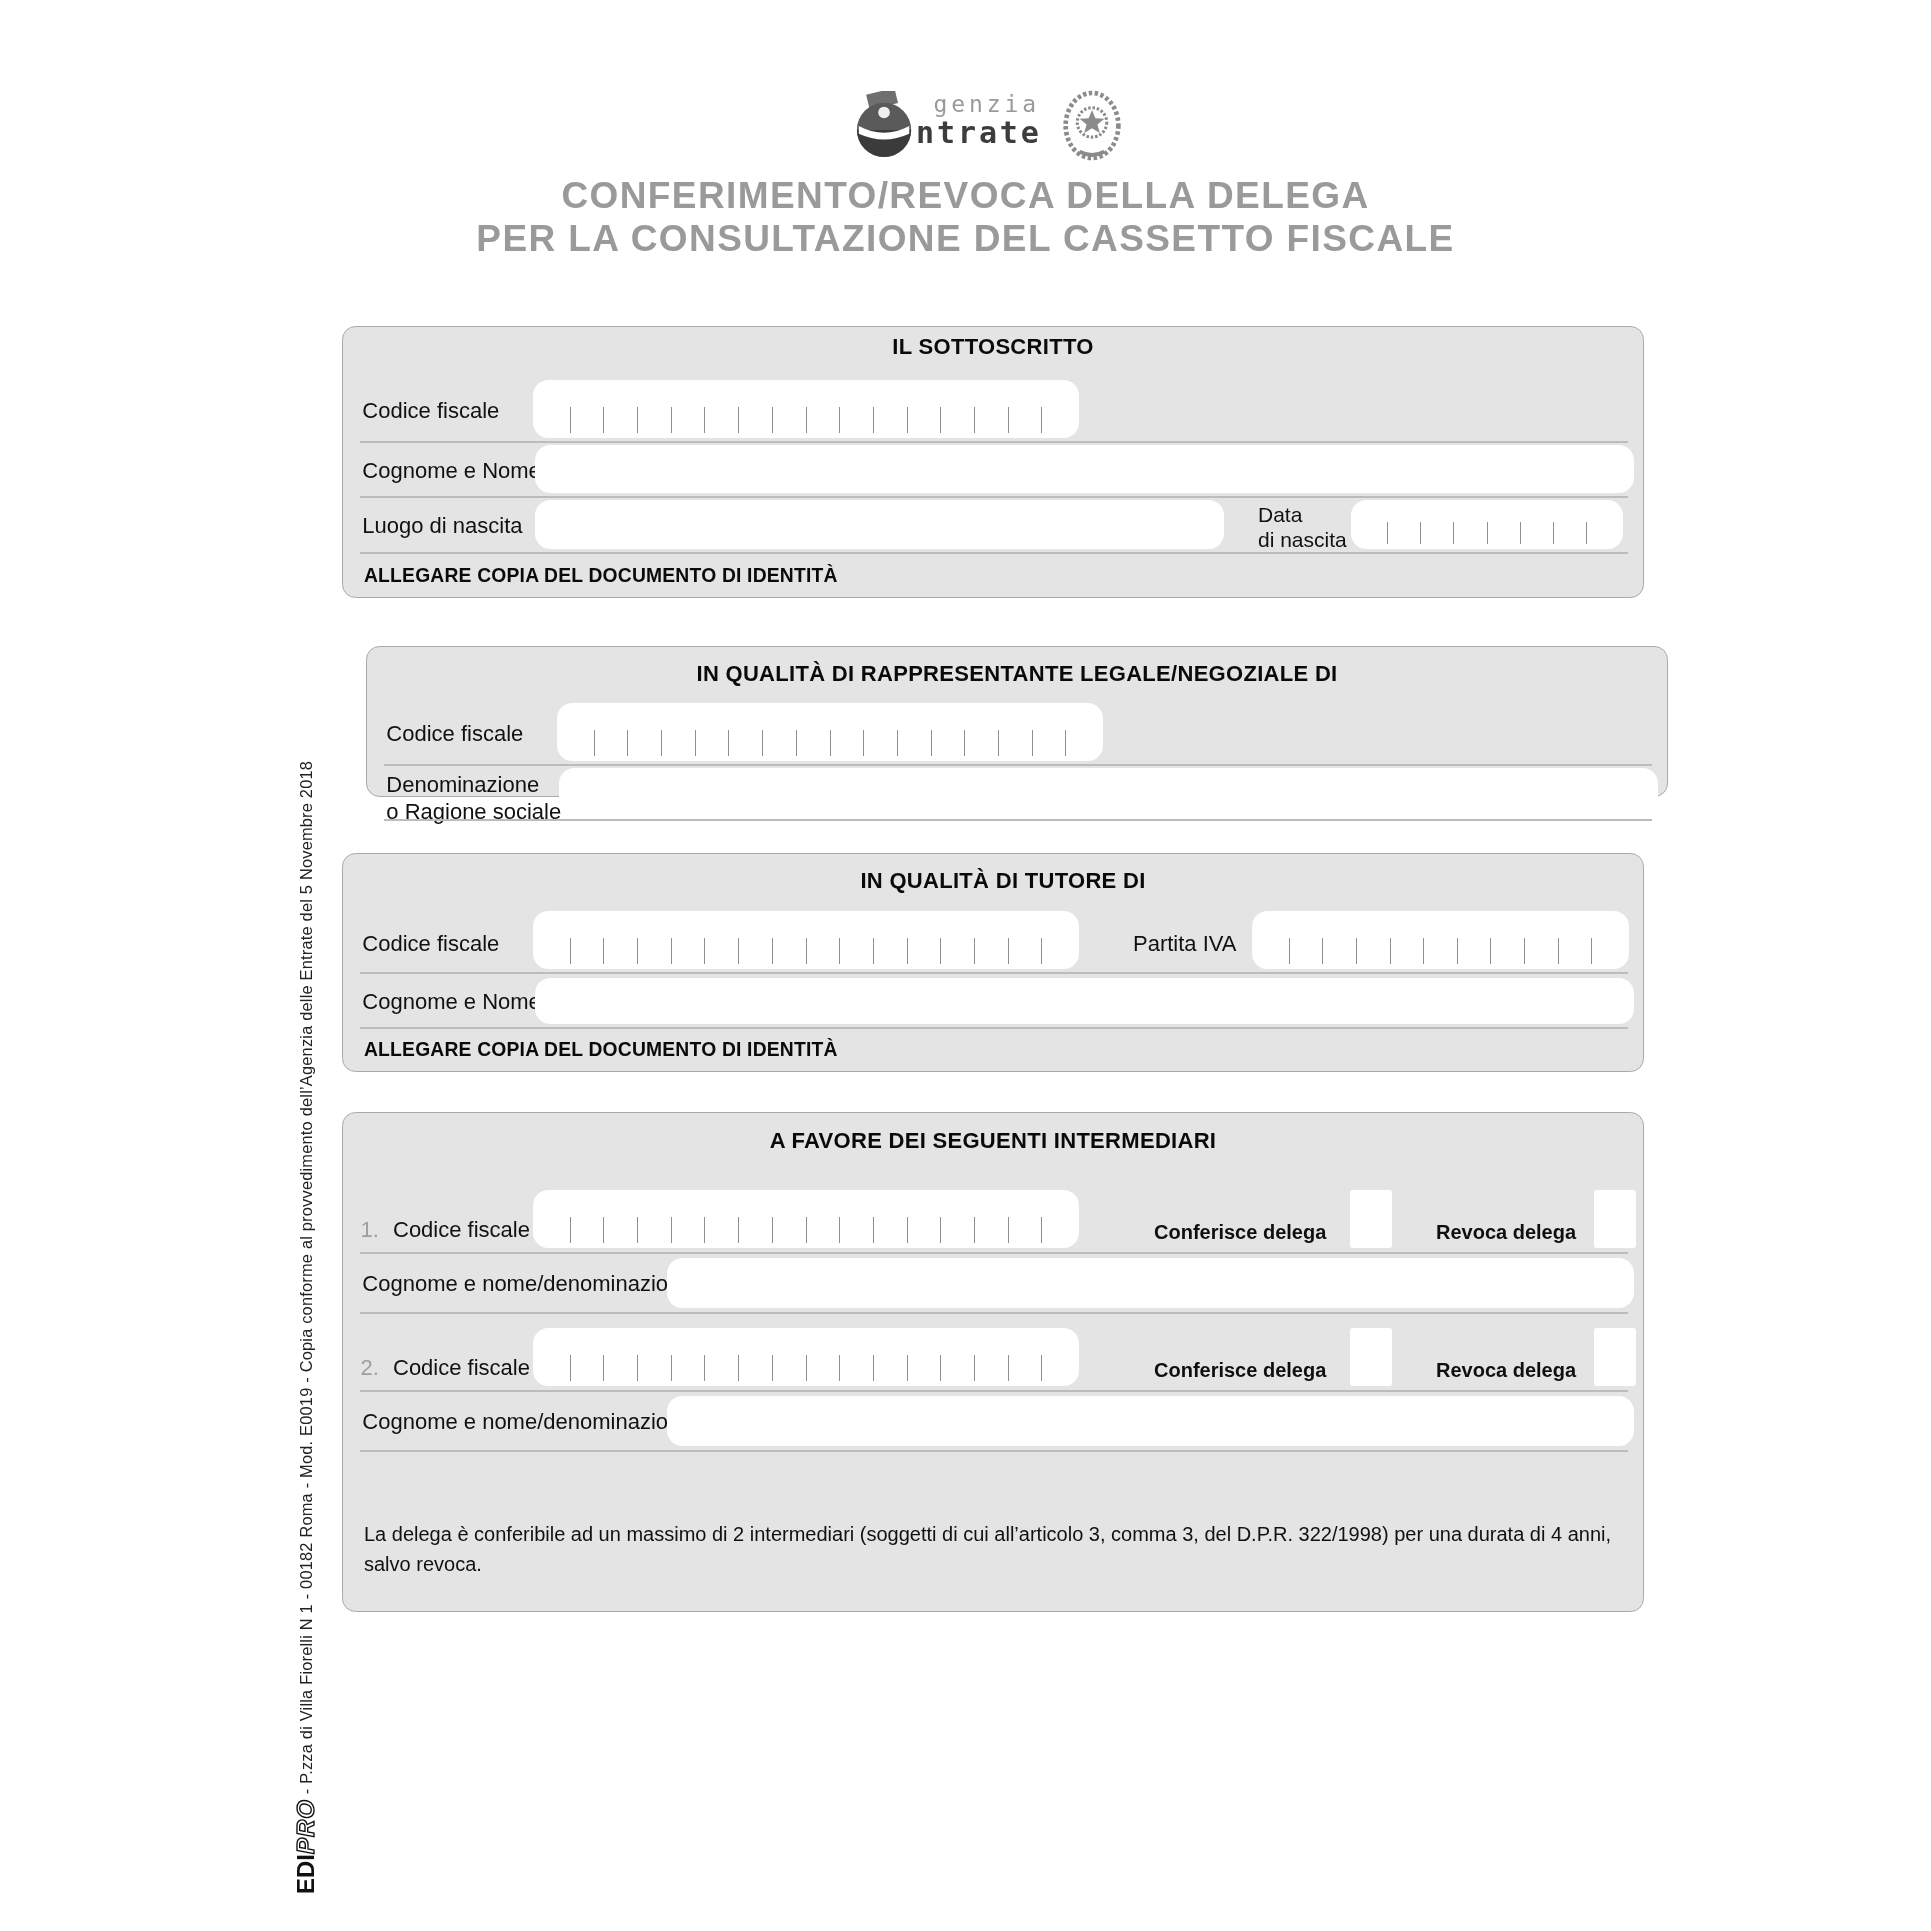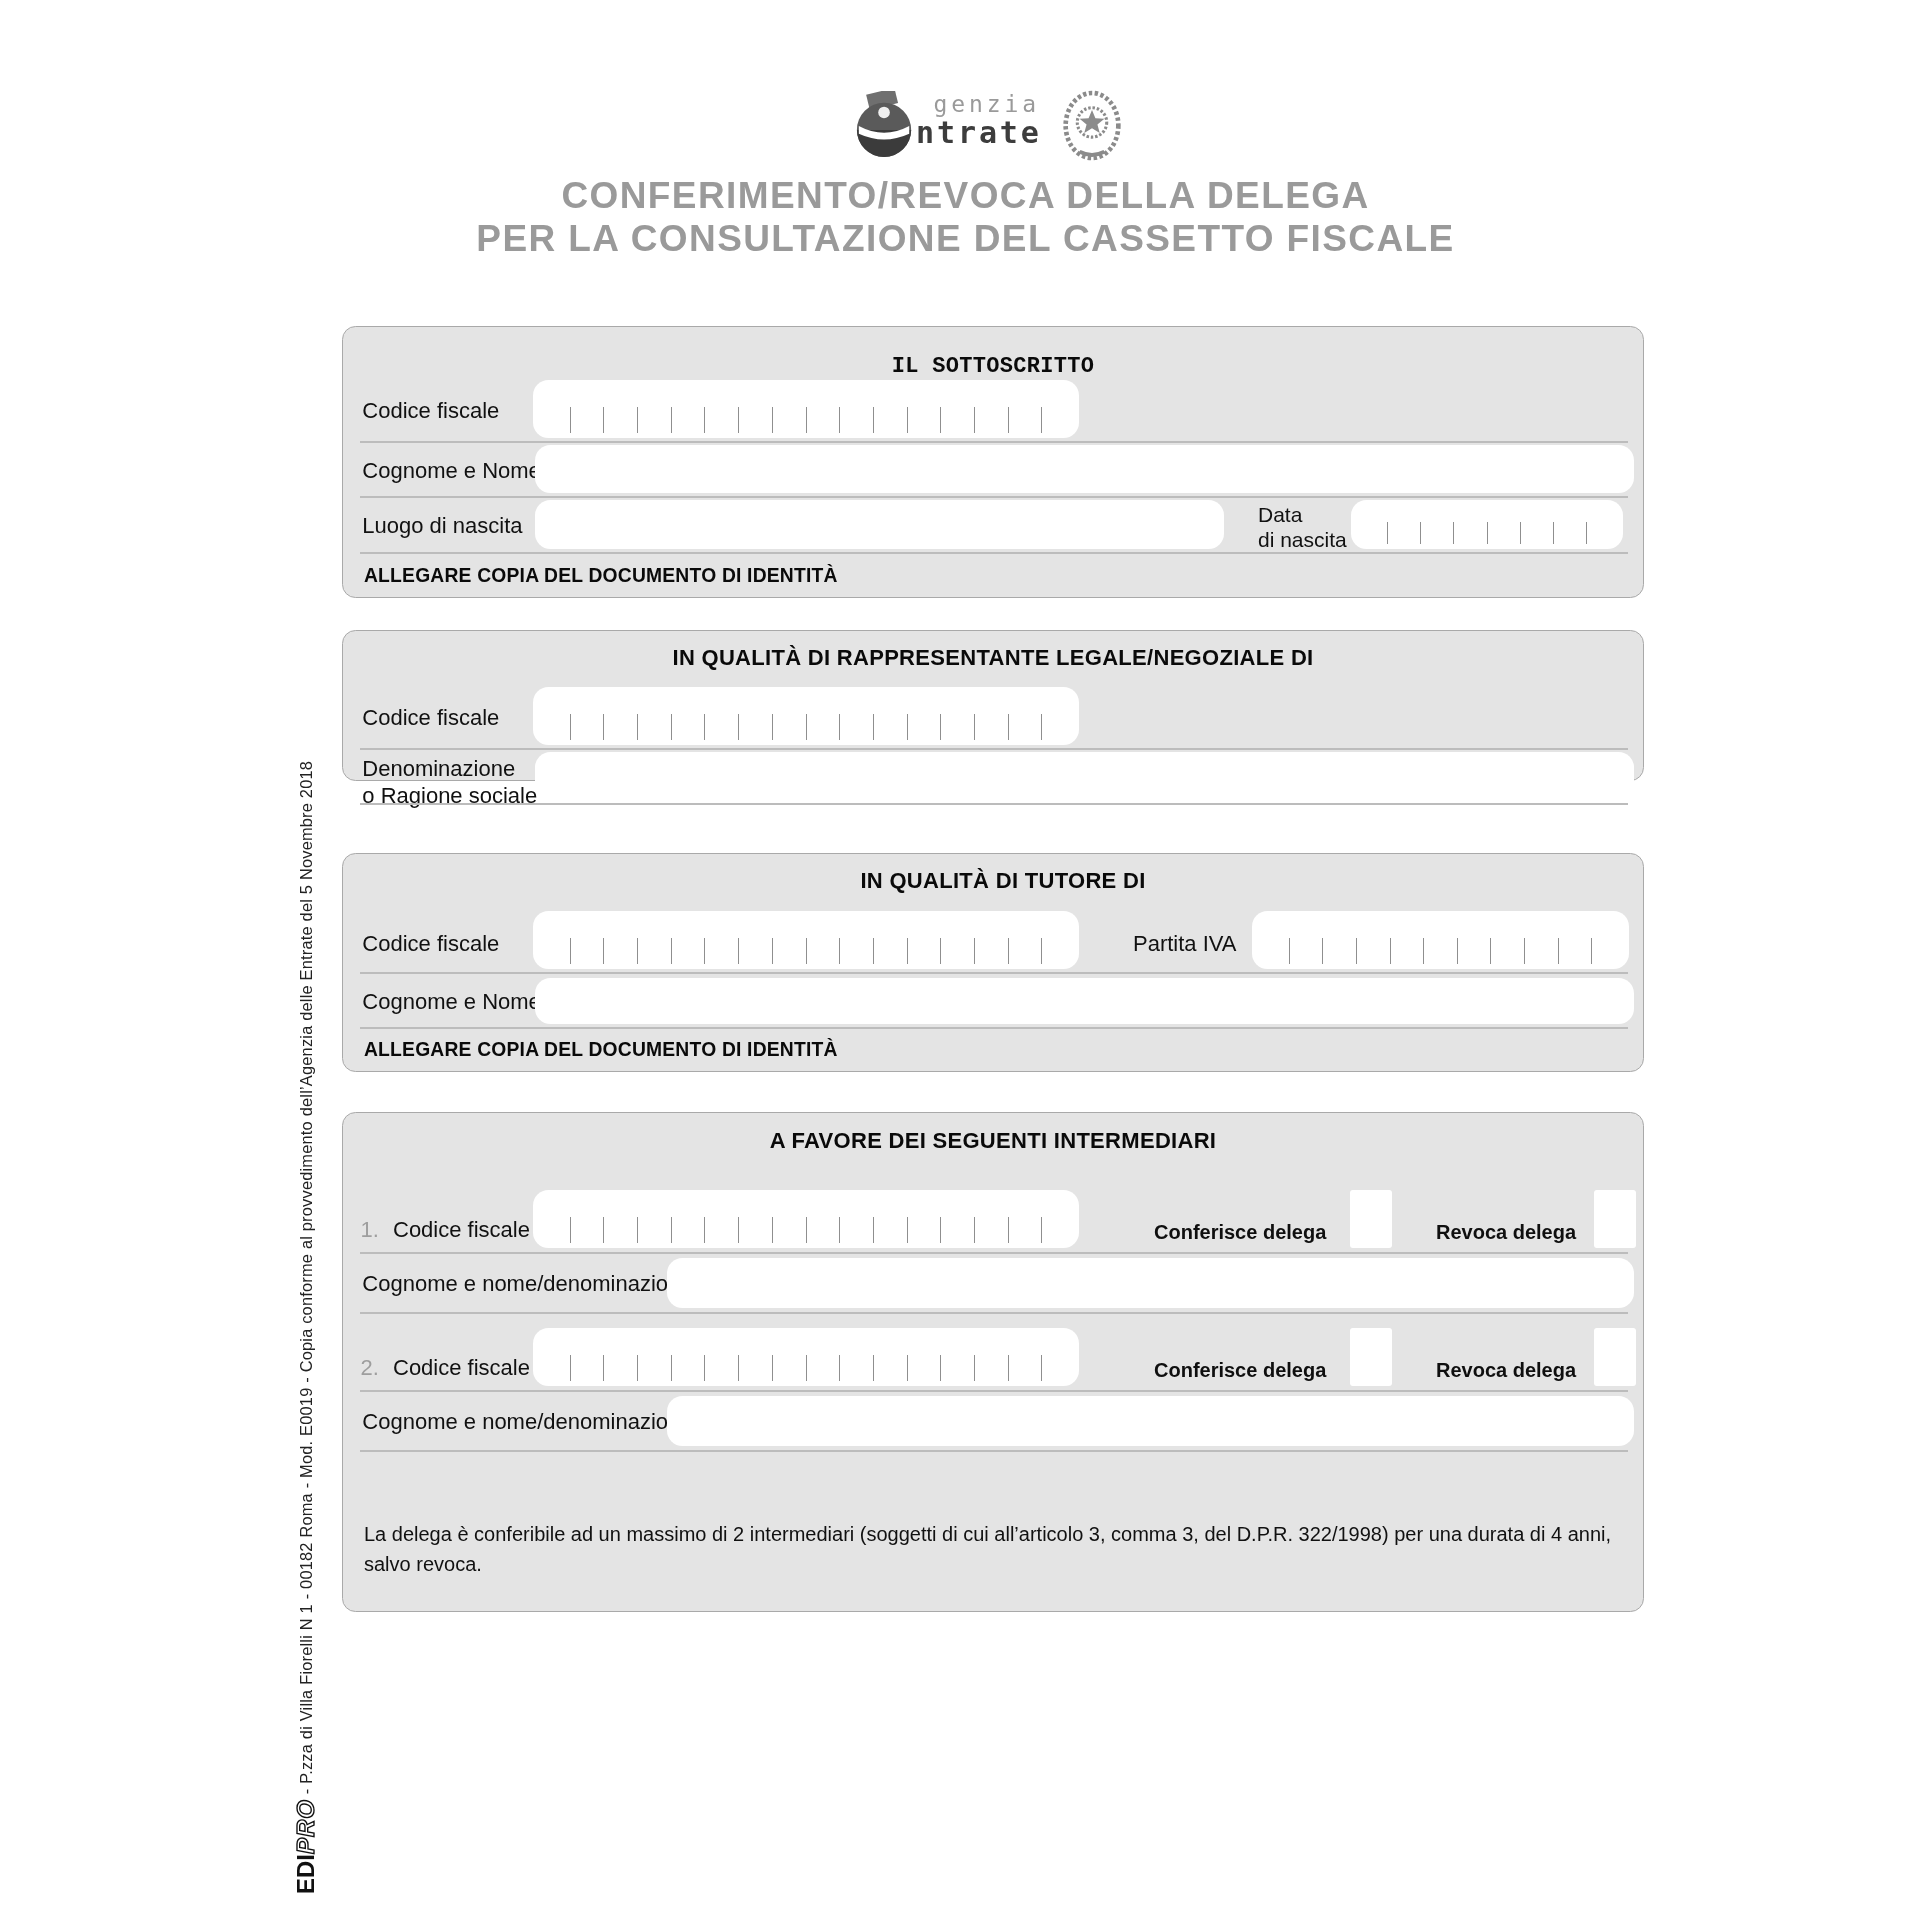--- a/index.html
+++ b/index.html
@@ -81,21 +81,21 @@
     <path d="M12 40 q8 4 16 0" stroke="#8b8b8b" stroke-width="2.5" fill="none"></path>
   </svg>
 </div>
 
 <div class="abs title">
   <div>CONFERIMENTO/REVOCA DELLA DELEGA</div>
   <div>PER LA CONSULTAZIONE DEL CASSETTO FISCALE</div>
 </div>
 
 <section class="box" style="top:326px;height:272px;">
-  <h2 style="top:27px;font-family:Liberation Mono, monospace;">IL SOTTOSCRITTO</h2>
+  <h2 style="top:7px;">IL SOTTOSCRITTO</h2>
 
   <span class="lbl" style="left:19.3px;top:71px;">Codice fiscale</span>
   <div class="seg" style="left:190px;top:53px;width:546px;height:58px;">
       <i></i>
       <i></i>
       <i></i>
       <i></i>
       <i></i>
       <i></i>
       <i></i>
@@ -129,21 +129,21 @@
       <i></i>
       <i></i>
       <i></i>
       <i></i>
     </div>
   <div class="sep" style="top:225px;"></div>
 
   <span class="note" style="left:21px;top:238px;">ALLEGARE COPIA DEL DOCUMENTO DI IDENTITÀ</span>
 </section>
 
-<section class="box" style="top:630px;height:151px;">
+<section class="box" style="top:646px;height:151px;margin-left:24px;">
   <h2 style="top:13.5px;">IN QUALITÀ DI RAPPRESENTANTE LEGALE/NEGOZIALE DI</h2>
 
   <span class="lbl" style="left:19.3px;top:74px;">Codice fiscale</span>
   <div class="seg" style="left:190px;top:56px;width:546px;height:58px;">
       <i></i>
       <i></i>
       <i></i>
       <i></i>
       <i></i>
       <i></i>

